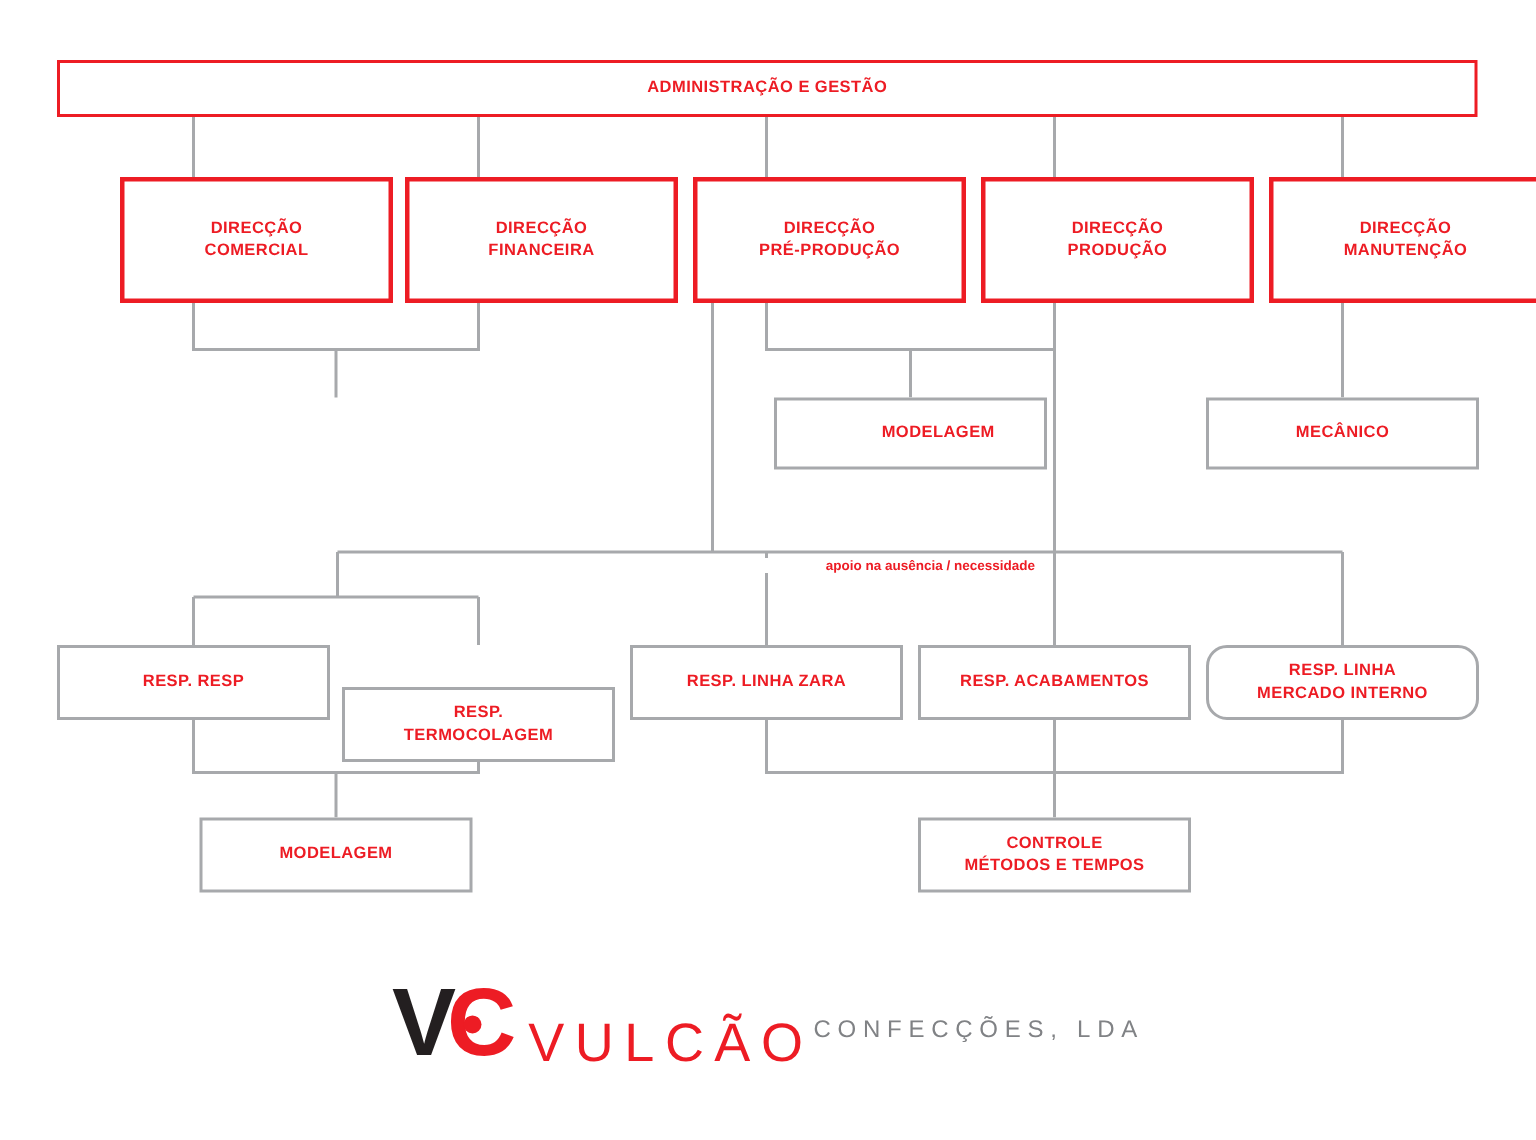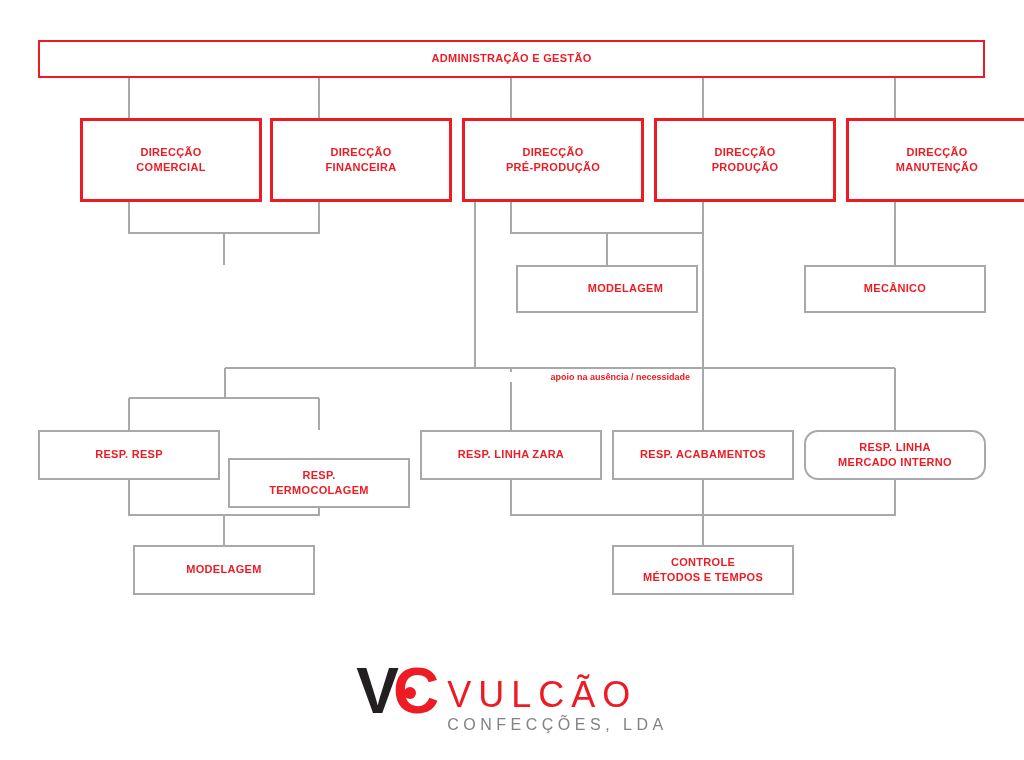--- a/index.html
+++ b/index.html
@@ -84,21 +84,21 @@
   }
   .logo-v { color: #231f20; }
   .logo-c { color: #ed1c24; }
   .logo-dot {
     position: absolute;
     width: 12px; height: 12px;
     background: #ed1c24;
     border-radius: 50%;
     right: 17px; top: 28px;
   }
-  .logo-text { display: flex; flex-direction: column; margin-top: 28px; }
+  .logo-text { display: flex; flex-direction: row; margin-top: 28px; }
   .logo-name {
     color: #ed1c24;
     font-size: 36px;
     letter-spacing: 7px;
     line-height: 1.05;
   }
   .logo-subtitle {
     color: #808285;
     font-size: 16px;
     letter-spacing: 4.5px;

